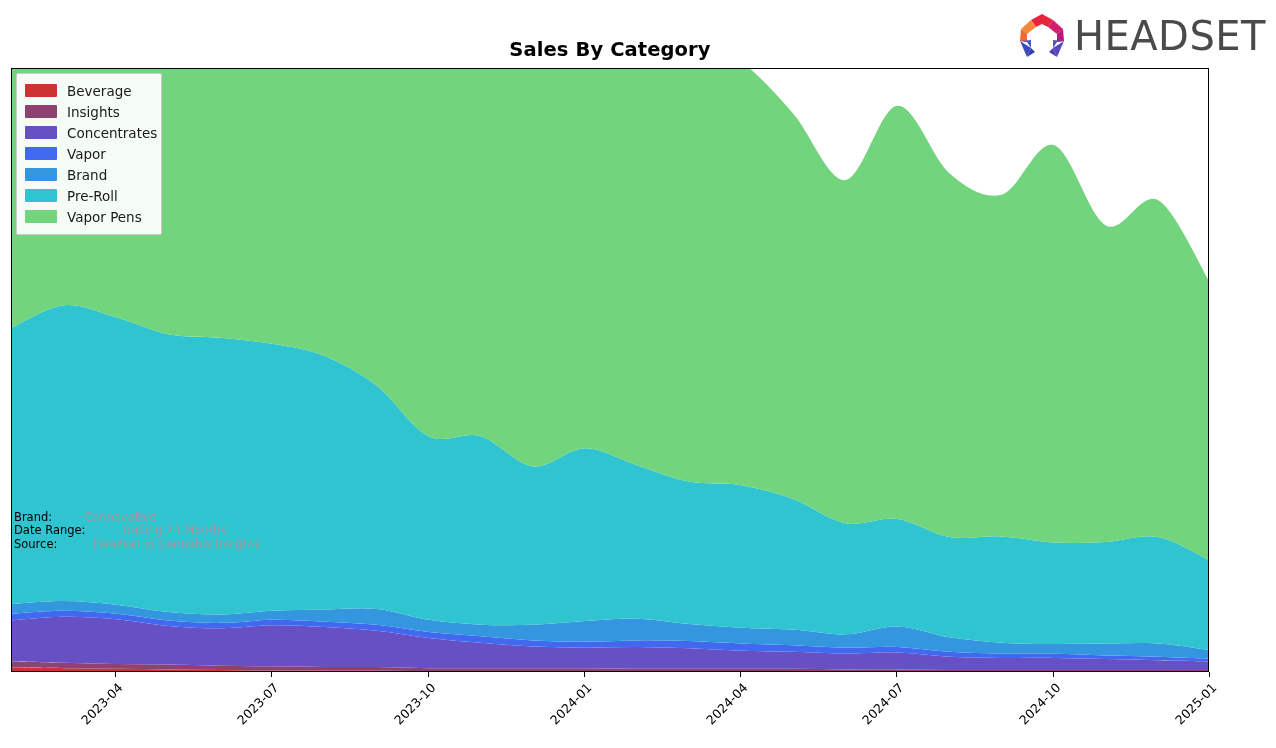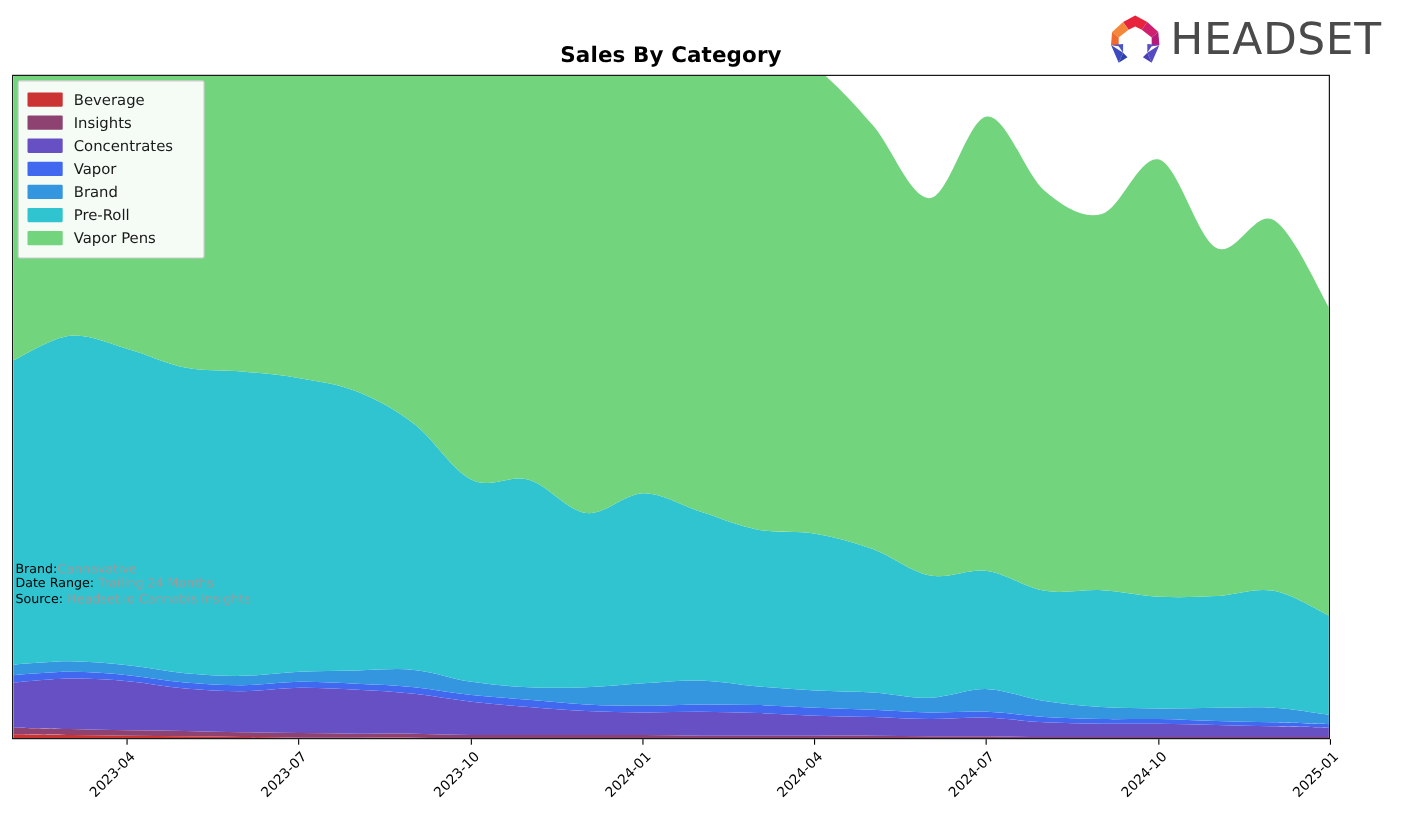--- a/index.html
+++ b/index.html
@@ -28,21 +28,21 @@
     width: 1220px;
     text-align: center;
     font-size: 19.5px;
     font-weight: bold;
     color: #000000;
     letter-spacing: 0.1px;
   }
   
   .logo-wrap {
     position: absolute;
-    right: 20px;
+    right: 10px;
     top: 12px;
     display: flex;
     align-items: center;
     gap: 6px;
   }
   .logo-mark { width: 52px; height: 48px; display:block; }
   .logo-text {
     font-size: 40px;
     font-weight: 400;
     color: #4a4a4a;
@@ -64,21 +64,21 @@
   }
   .plot-svg { position:absolute; left:0; top:0; display:block; }
   
   .legend {
     position: absolute;
     left: 16px;
     top: 73px;
     background: rgba(255,255,255,0.93);
     border: 1px solid #cccccc;
     border-radius: 2px;
-    padding: 6px 28px 7px 8px;
+    padding: 6px 4px 7px 8px;
     z-index: 20;
   }
   .legend-row {
     display: flex;
     align-items: center;
     height: 21px;
   }
   .legend-swatch {
     width: 32px;
     height: 13px;
@@ -109,21 +109,21 @@
   
   .footer {
     position: absolute;
     left: 14px;
     bottom: 7px;
     line-height: 13.5px;
     z-index: 30;
   }
   .footer-row { font-size: 11.5px; white-space: nowrap; }
   .footer-key { font-weight: normal; color: #000000; }
-  .footer-val { color: #9b9b9b; }
+  .footer-val { color: #9b9b9b; margin-left: 32px; }
 </style>
 </head>
 <body>
 
 <div id="root">
 
   <div class="chart-title">Sales By Category</div>
 
   <div class="logo-wrap">
     <svg class="logo-mark" viewBox="0 0 104 96">

